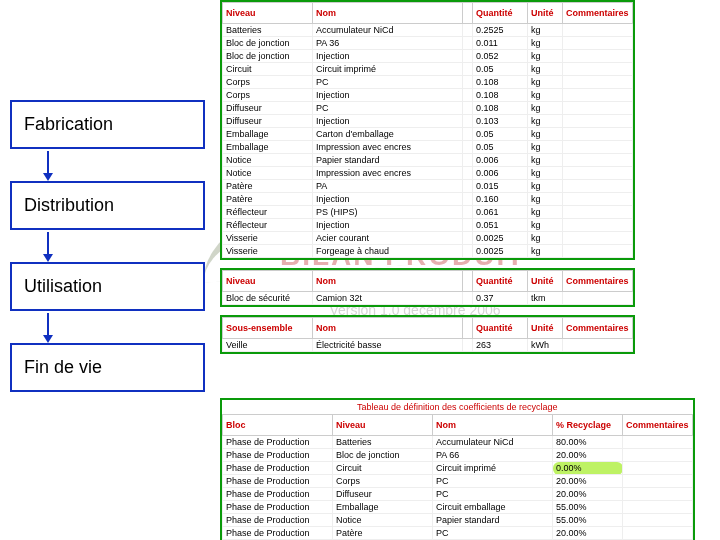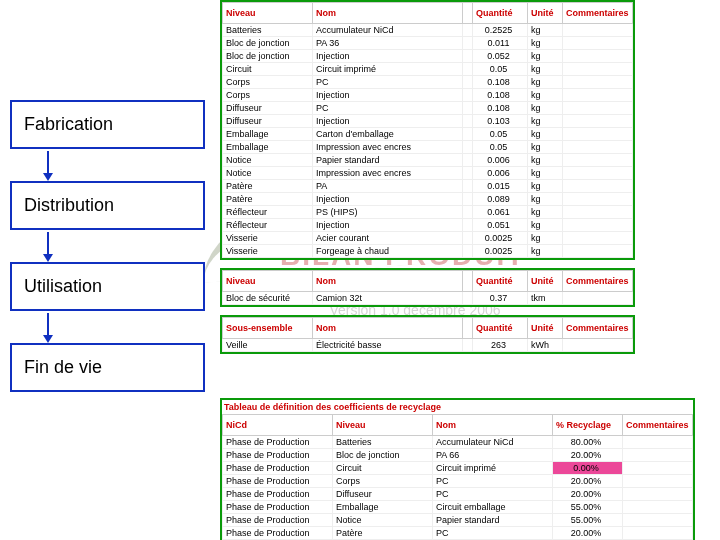--- a/index.html
+++ b/index.html
@@ -111,28 +111,28 @@
     font-size: 9px;
     white-space: nowrap;
   }
   .tbl td {
     padding: 1px 3px;
     border: 1px solid #eee;
     font-size: 9px;
     white-space: nowrap;
     overflow: hidden;
   }
-  .tbl td.num { text-align: center; padding-right: 6px;}
+  .tbl td.num { text-align: left; padding-right: 6px;}
   .recycle-title {
     color: #c00;
     font-size: 9px;
+    text-align: center;
     padding: 2px;
-    font-weight: bold;
-  }
-  .hl { background: #ec4899; }
+  }
+  .hl { background: #bef264; border-radius: 6px; }
   .t1 { position: absolute; top: 0; }
   .t2 { position: absolute; top: 268px; }
   .t3 { position: absolute; top: 315px; }
   .t4 { position: absolute; top: 398px; }
 </style>
 </head>
 <body>
 
 <div class="bg-logo">
   <div class="flower" id="petals">
@@ -280,21 +280,21 @@
             <td>PA</td>
             <td></td>
             <td class="num">0.015</td>
             <td>kg</td>
             <td></td>
           </tr>
           <tr>
             <td>Patère</td>
             <td>Injection</td>
             <td></td>
-            <td class="num">0.089</td>
+            <td class="num">0.160</td>
             <td>kg</td>
             <td></td>
           </tr>
           <tr>
             <td>Réflecteur</td>
             <td>PS (HIPS)</td>
             <td></td>
             <td class="num">0.061</td>
             <td>kg</td>
             <td></td>
@@ -375,21 +375,21 @@
           </tr>
         </tbody>
       </table>
   </div>
 
   <div class="table-wrap t4">
     <div class="recycle-title">Tableau de définition des coefficients de recyclage</div>
     <table class="tbl">
         <thead>
           <tr id="fdv-head">
-            <th style="width: 110px;">NiCd</th>
+            <th style="width: 110px;">Bloc</th>
             <th style="width: 100px;">Niveau</th>
             <th style="width: 120px;">Nom</th>
             <th style="width: 70px;">% Recyclage</th>
             <th style="width: auto;">Commentaires</th>
           </tr>
         </thead>
         <tbody id="fdv-body">
           <tr>
             <td>Phase de Production</td>
             <td>Batteries</td>

